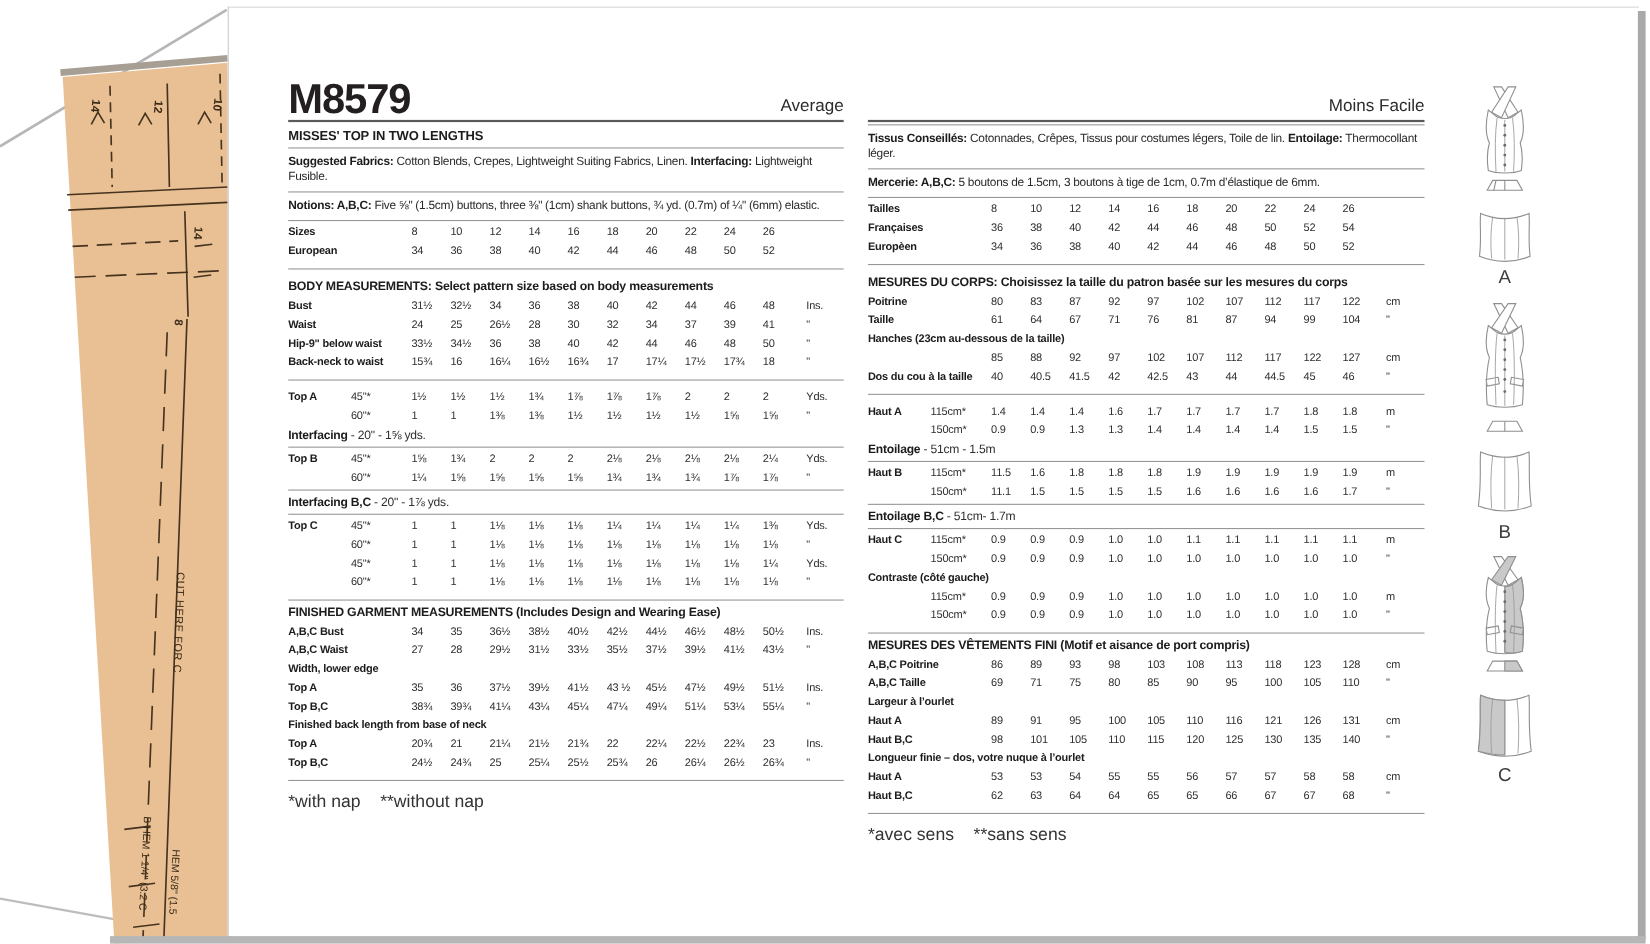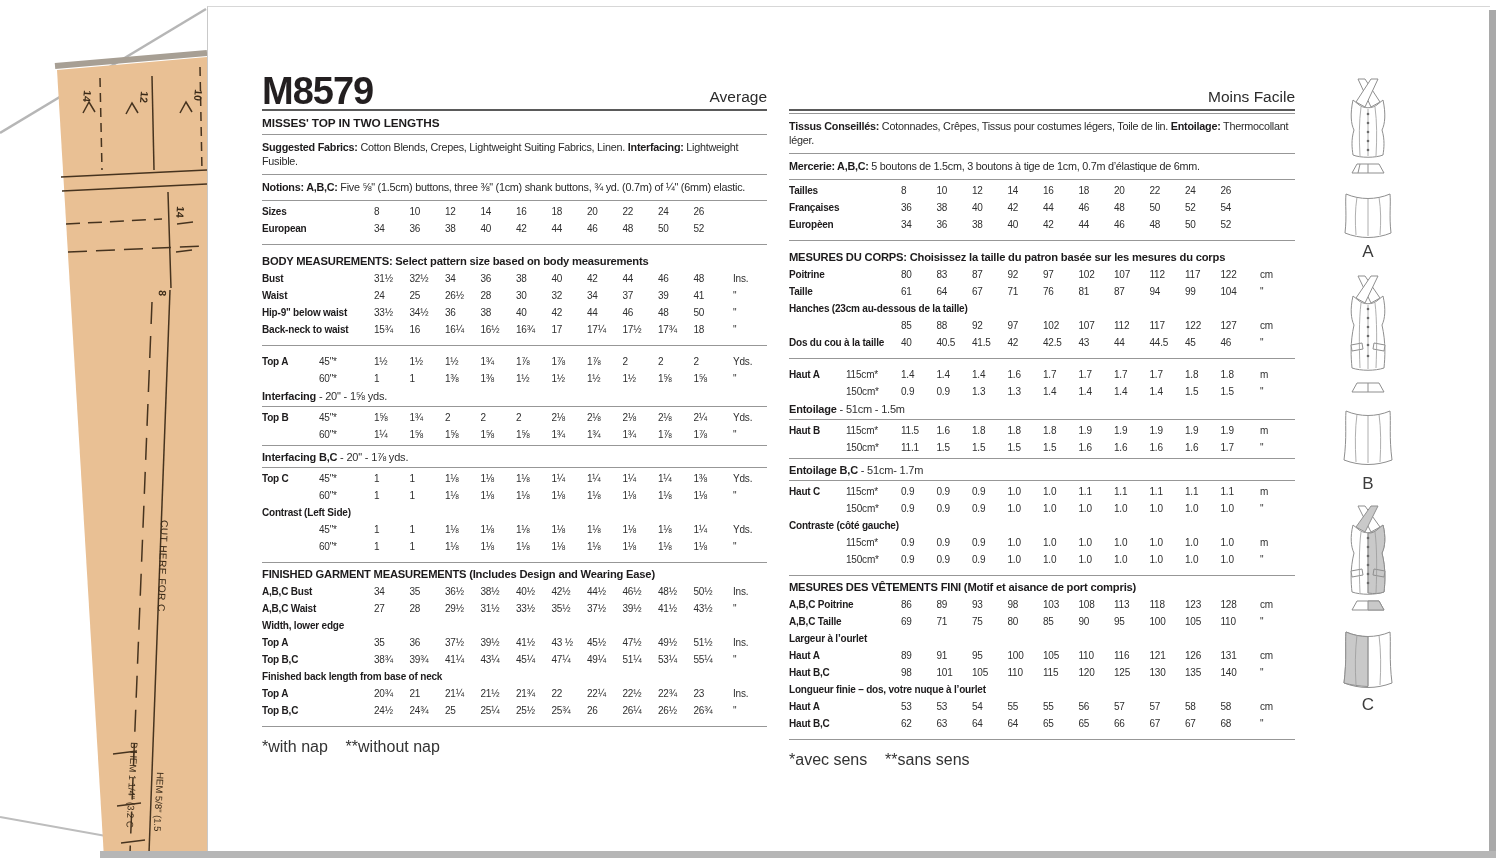--- a/index.html
+++ b/index.html
@@ -298,23 +298,20 @@
           <span class="cell">1⅛</span>
           <span class="cell">1⅛</span>
           <span class="cell">1⅛</span>
           <span class="cell">1⅛</span>
           <span class="cell">1⅛</span>
           <span class="cell">1⅛</span>
           <span class="cell">1⅛</span>
           <span class="unit">"</span>
         </div>
         <div class="trow">
-          <span class="lbl">Contrast (Left Side)</span>
-        </div>
-        <div class="trow">
           <span class="lbl"></span>
           <span class="sub">45"*</span>
           <span class="cell">1</span>
           <span class="cell">1</span>
           <span class="cell">1⅛</span>
           <span class="cell">1⅛</span>
           <span class="cell">1⅛</span>
           <span class="cell">1⅛</span>
           <span class="cell">1⅛</span>
           <span class="cell">1⅛</span>

